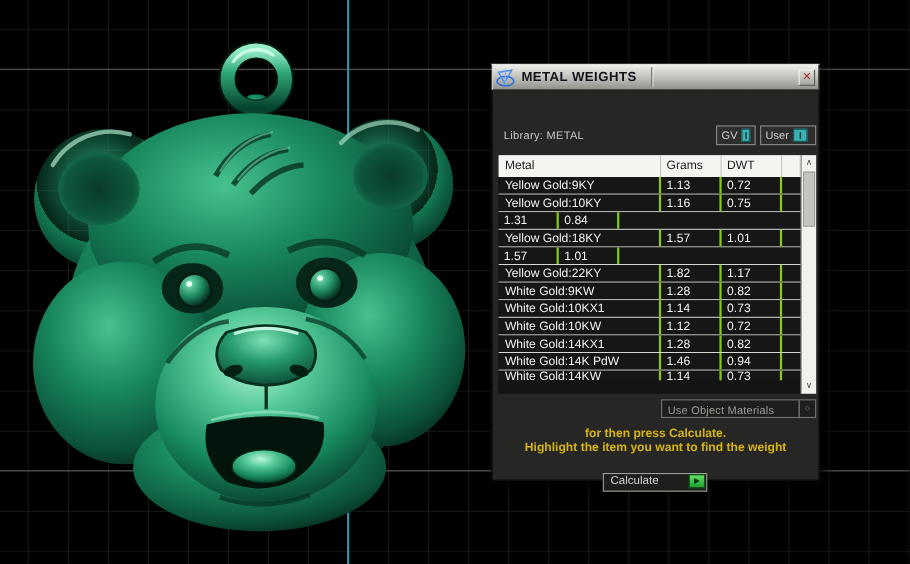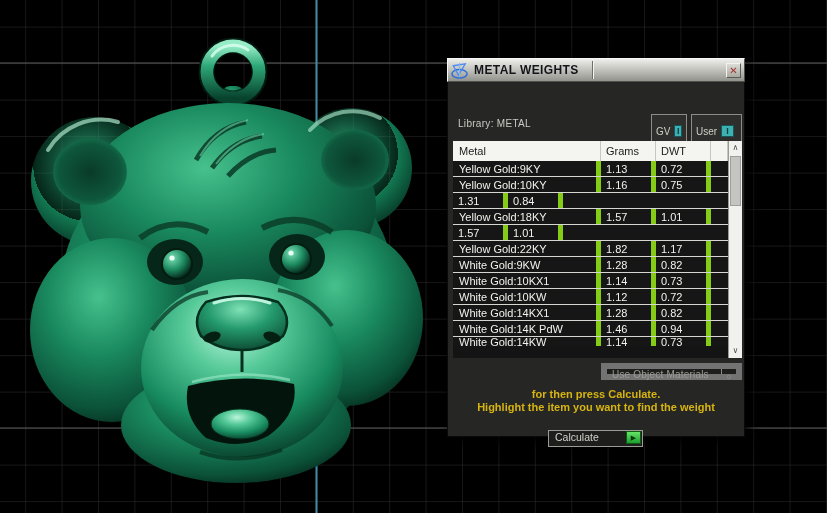--- a/index.html
+++ b/index.html
@@ -24,21 +24,21 @@
                background:linear-gradient(#dcdcd6,#a9a9a1);
                border:1px solid; border-color:#f2f2ee #5a5a54 #5a5a54 #f2f2ee;
                color:#a33030; font-size:10px; font-weight:bold; line-height:13px;
                text-align:center; cursor:default; }
   .dlg-body { position:absolute; left:0; right:0; top:24px; bottom:0;
               background:#262624; border:1px solid #0a0a0a; border-top:none; }
 
   .library-label { position:absolute; left:10px; top:36px; font-size:10px; color:#c9c9c4;
                    letter-spacing:0.3px; }
   .toggle-btn { position:absolute; top:32px; height:18px; display:flex; align-items:center;
-                gap:4px; padding:16px 4px; background:#2e2e2c; border:1px solid #8d8d87;
+                gap:4px; padding:0 4px; background:#2e2e2c; border:1px solid #8d8d87;
                 color:#cfcfc9; font-size:10px; }
   .toggle-btn .indicator { width:13px; height:12px; background:#3db0b2;
                            border:1px solid #16565a; color:#0b3c3e; font-size:9px;
                            font-weight:bold; text-align:center; line-height:11px; }
   .gv-btn   { left:203px; width:36px; }
   .user-btn { left:243px; width:51px; }
 
   
   .table { position:absolute; left:5px; top:59px; width:289px; height:217px;
            display:flex; background:#141414; }
@@ -46,34 +46,34 @@
   .thead { display:flex; height:20px; background:#f4f4f1; color:#1b1b1b;
            font-size:11px; align-items:center; }
   .thead .c { border-right:1px solid #c6c6c2; height:100%; display:flex; align-items:center; }
   .rows { overflow:hidden; height:197px; }
   .trow { display:flex; height:16px; background:#161616; color:#f2f2ee;
           font-size:11px; align-items:center; border-bottom:1px solid #d6d6d2; }
   .c-metal { width:148px; padding-left:6px; white-space:nowrap; overflow:hidden; }
   .c-grams { width:55px; padding-left:5px;text-align:center; }
   .c-dwt   { width:55px; padding-left:5px; }
   .c-fill  { width:17px; }
-  .trow .c-metal,.trow .c-grams,.trow .c-dwt { border-right:5px solid #84cc16; height:100%;
+  .trow .c-metal,.trow .c-grams,.trow .c-dwt { border-right:2px solid #84cc16; height:100%;
           display:flex; align-items:center; }
   .trow.partial { height:9px; overflow:hidden; border-bottom:none; }
 
   .scrollbar { width:14px; background:#f1f1ee; display:flex; flex-direction:column;
                border-left:1px solid #9a9a96; }
   .sb-arrow { height:14px; color:#4c4c48; font-size:8px; text-align:center; line-height:14px; }
   .sb-thumb { height:50px; margin:1px 1px 0 1px; background:#c4c4c0;
               border:1px solid #9d9d99; }
   .sb-track { flex:1; }
 
   
   .dropdown { position:absolute; left:153px; top:281px; width:141px; height:17px;
-              border:6px solid #737373; background:#1e1e1c; display:flex; align-items:flex-start;
+              border:1px solid #737373; background:#1e1e1c; display:flex; align-items:flex-end;
               color:#9c9c96; font-size:10px; }
   .dropdown .dd-label { flex:1; padding-left:5px; white-space:nowrap; letter-spacing:0.2px; }
   .dropdown .dd-circle { width:15px; height:100%; border-left:1px solid #8d8d87;
               text-align:center; font-size:8px; line-height:15px; color:#9c9c96; }
 
   .instructions { position:absolute; left:0; right:0; top:306px; text-align:center;
                   color:#d6b411; font-size:11px; font-weight:bold; line-height:13px; }
 
   .calc-btn { position:absolute; left:100px; top:348px; width:95px; height:17px;
               border:1px solid #9c9c96; background:#1e1e1c; display:flex; }

